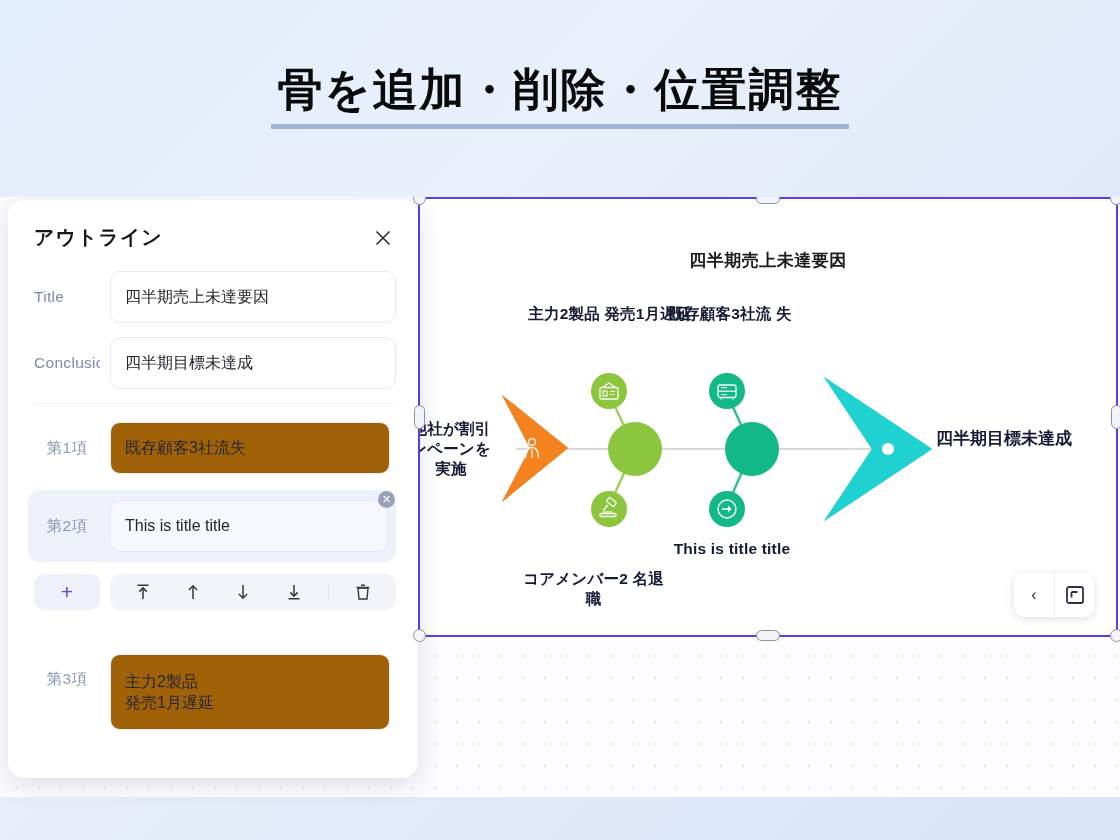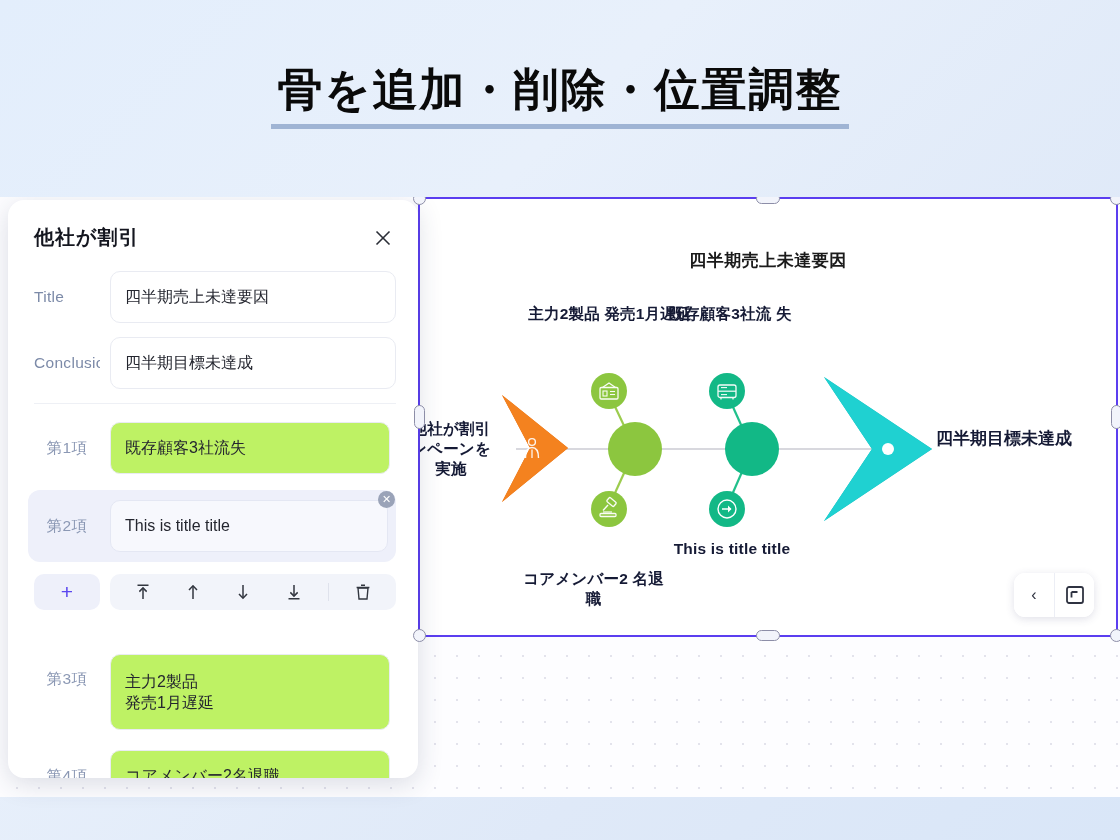--- a/index.html
+++ b/index.html
@@ -251,21 +251,21 @@
     font-size: 15.5px;
     color: #8b98b4;
     letter-spacing: .5px;
     text-align: center;
   }
   .item-input-wrap { position: relative; flex: 1 1 auto; }
   .item-input {
     height: 52px;
     border: 1px solid #e9ebf2;
     border-radius: 10px;
-    background: #bef264;
+    background: #a16207;
     display: flex;
     align-items: center;
     padding: 0 14px;
     font-size: 16px;
     color: #24262f;
     white-space: pre-line;
     line-height: 1.32;
   }
   .item-input.tall { height: 76px; margin-top: 26px; }
   .item-row.active .item-input {
@@ -454,21 +454,21 @@
       <div class="handle corner h-bl"></div>
       <div class="handle corner h-br"></div>
       <div class="handle pill-h h-tc"></div>
       <div class="handle pill-h h-bc"></div>
       <div class="handle pill-v h-lc"></div>
       <div class="handle pill-v h-rc"></div>
     </div>
 
     <div class="outline-panel">
       <div class="panel-head">
-        <div class="panel-title">他社が割引</div>
+        <div class="panel-title">アウトライン</div>
         <div class="close-x">
           <svg width="18" height="18" viewBox="0 0 18 18">
             <line x1="2.5" y1="2.5" x2="15.5" y2="15.5" stroke="#2b2d36" stroke-width="1.6"></line>
             <line x1="15.5" y1="2.5" x2="2.5" y2="15.5" stroke="#2b2d36" stroke-width="1.6"></line>
           </svg>
         </div>
       </div>
 
       <div class="panel-body">
 
@@ -540,24 +540,18 @@
         </div>
 
         <div class="item-row">
           <div class="item-label">第3項</div>
           <div class="item-input-wrap">
             <div class="item-input tall">主力2製品
 発売1月遅延</div>
           </div>
         </div>
 
-        <div class="item-row">
-          <div class="item-label">第4項</div>
-          <div class="item-input-wrap">
-            <div class="item-input">コアメンバー2名退職</div>
-          </div>
-        </div>
 
       </div>
     </div>
 
   </div>
 </div>
 
 </body></html>

